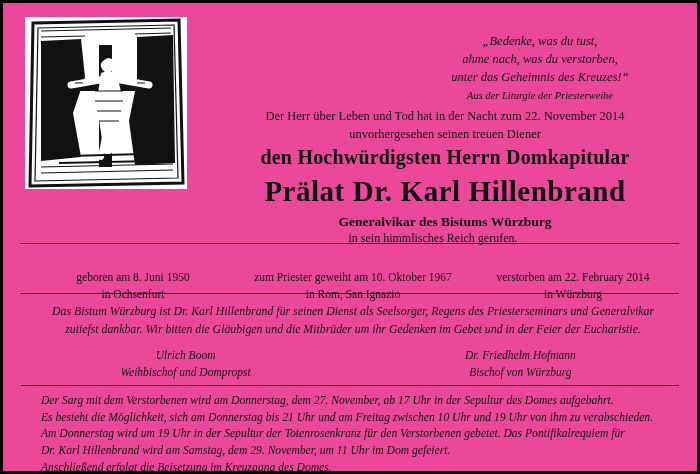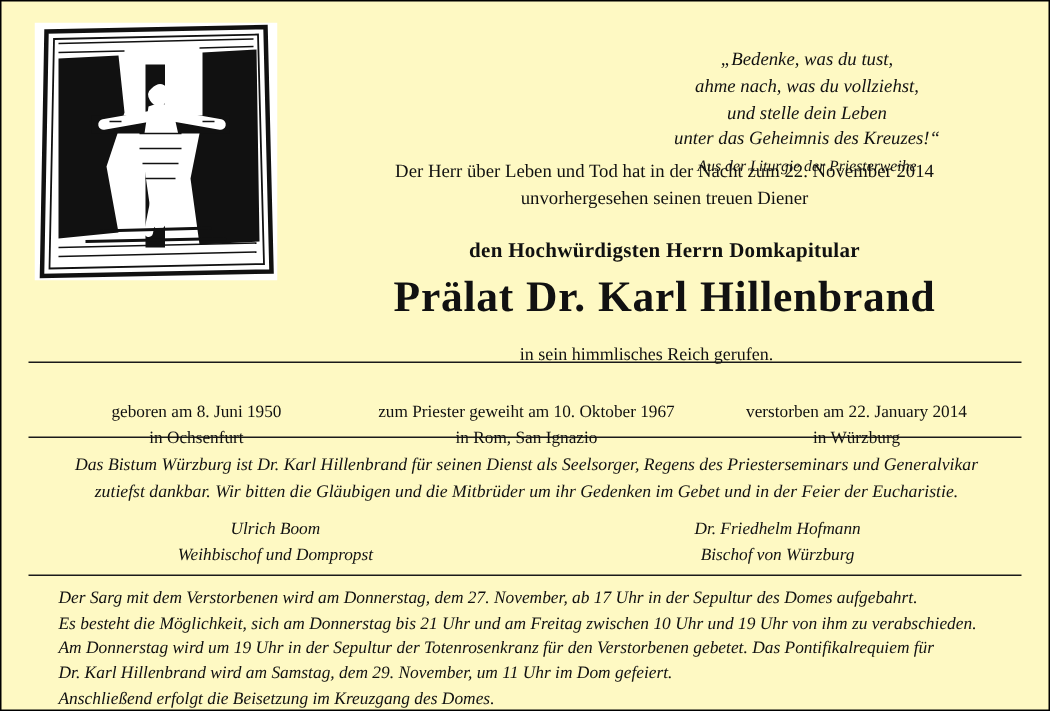--- a/index.html
+++ b/index.html
@@ -8,22 +8,22 @@
     background: #ffffff;
   }
   body {
     font-family: "Liberation Serif", serif;
     color: #111111;
   }
   #page {
     position: relative;
     width: 700px;
     height: 474px;
-    background: #fef9c3;
-    border: 1px solid #000000;
+    background: #ec4899;
+    border: 3px solid #000000;
     box-sizing: border-box;
     overflow: hidden;
     text-decoration: underline;
   }
   .rule {
     position: absolute;
     left: 18px;
     right: 18px;
     border-top: 1px solid #1a1a1a;
   }
@@ -64,23 +64,22 @@
   
   #nameblock {
     position: absolute;
     left: 196px;
     top: 143px;
     width: 492px;
     text-align: center;
   }
   #nameblock .role {
     font-weight: bold;
-    font-size: 14px;
+    font-size: 20px;
     letter-spacing: .2px;
-    margin-top: 16px;
   }
   #nameblock .name {
     font-weight: bold;
     font-size: 29px;
     letter-spacing: .5px;
     margin-top: 6px;
     white-space: nowrap;
   }
   #nameblock .name .sp { display: inline-block; width: 8px; }
   #nameblock .subrole {
@@ -199,55 +198,55 @@
 
       <g stroke="#111111" stroke-width="2">
         <path d="M34 146 L128 144"></path>
         <path d="M44 139 L118 137"></path>
       </g>
     </svg>
   </div>
 
   <div id="quote">
     <div>„Bedenke, was du tust,</div>
-    <div>ahme nach, was du vollziehst,</div>
-    <div>und stelle dein Leben</div>
+    <div>ahme nach, was du verstorben,</div>
     <div>unter das Geheimnis des Kreuzes!“</div>
     <div class="src">Aus der Liturgie der Priesterweihe</div>
   </div>
 
   <div id="intro">
     <div>Der Herr über Leben und Tod hat in der Nacht zum 22. November 2014</div>
     <div>unvorhergesehen seinen treuen Diener</div>
   </div>
 
   <div id="nameblock">
     <div class="role">den Hochwürdigsten Herrn Domkapitular</div>
     <div class="name">
       <span>Prälat</span><span class="sp"></span><span>Dr.</span><span class="sp"></span><span>Karl</span><span class="sp"></span><span>Hillenbrand</span>
     </div>
+    <div class="subrole">Generalvikar des Bistums Würzburg</div>
   </div>
 
   <div id="closing">in sein himmlisches Reich gerufen.</div>
 
   <div class="rule" style="top: 240px;"></div>
   <div class="rule" style="top: 290px;"></div>
   <div class="rule" style="top: 382px;"></div>
 
   <div id="dates">
     <div class="col">
       <div>geboren am 8. Juni 1950</div>
       <div>in Ochsenfurt</div>
     </div>
     <div class="col">
       <div>zum Priester geweiht am 10. Oktober 1967</div>
       <div>in Rom, San Ignazio</div>
     </div>
     <div class="col">
-      <div>verstorben am 22. January 2014</div>
+      <div>verstorben am 22. February 2014</div>
       <div>in Würzburg</div>
     </div>
   </div>
 
   <div id="thanks">
     <div>Das Bistum Würzburg ist Dr. Karl Hillenbrand für seinen Dienst als Seelsorger, Regens des Priesterseminars und Generalvikar</div>
     <div>zutiefst dankbar. Wir bitten die Gläubigen und die Mitbrüder um ihr Gedenken im Gebet und in der Feier der Eucharistie.</div>
   </div>
 
   <div id="signatories">

